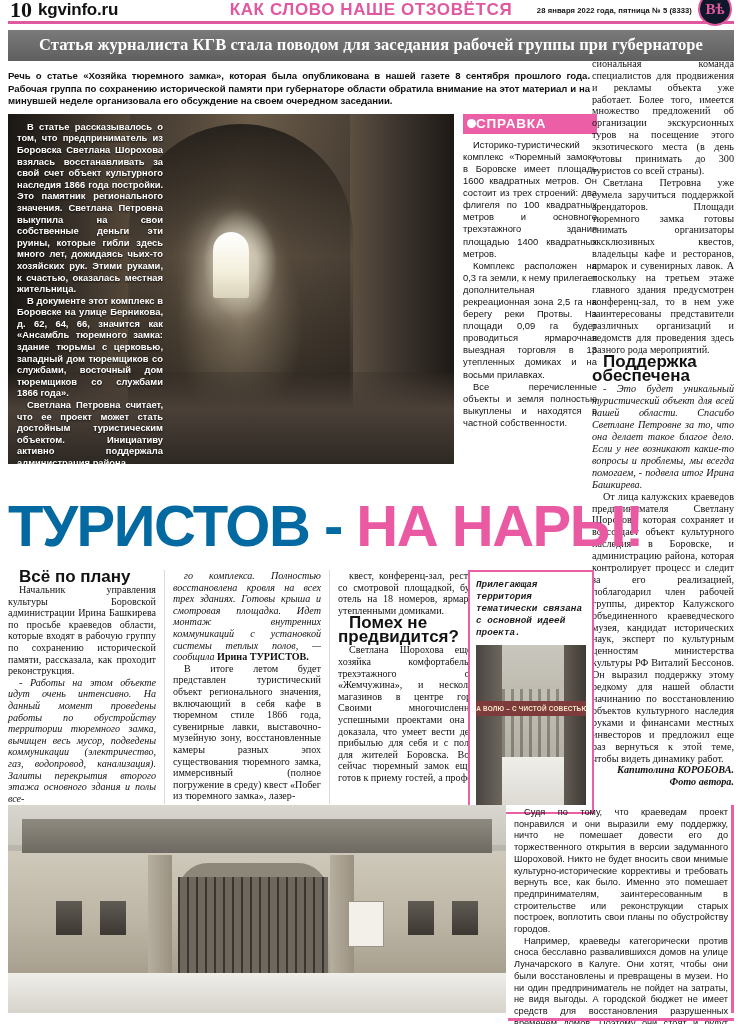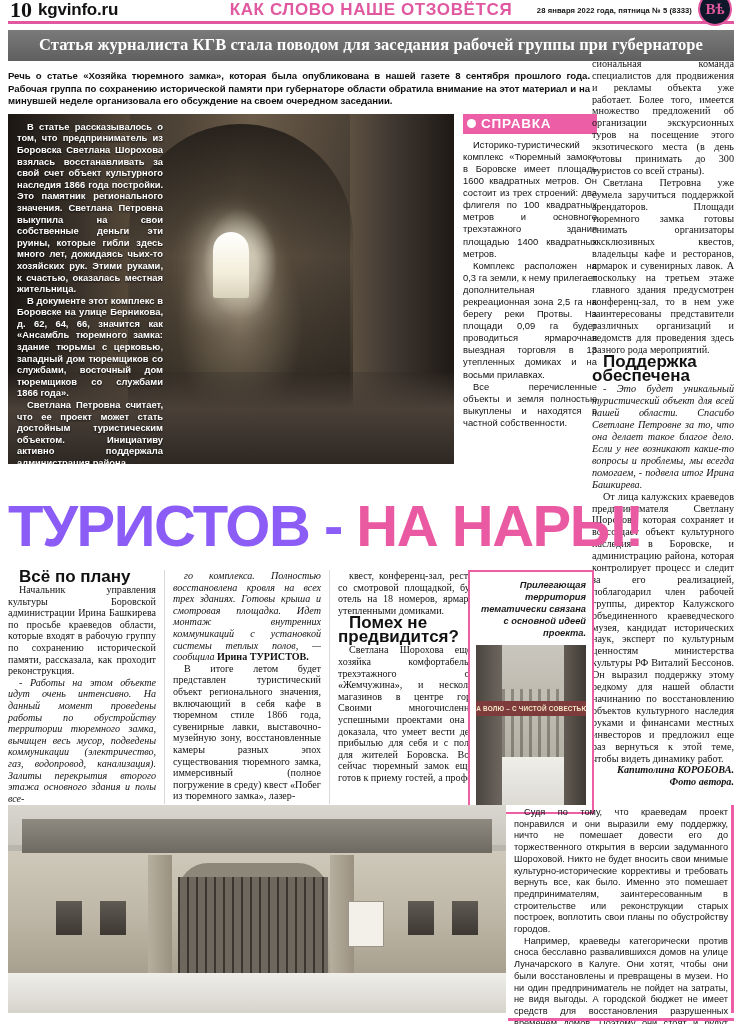--- a/index.html
+++ b/index.html
@@ -143,41 +143,41 @@
 
   
   .spravka{
     position:absolute;left:455px;top:0;width:134px;
   }
   .spravka-head{
     background:#ec5fa6;color:#fff;
     font-family:"Liberation Sans", sans-serif;
     font-weight:bold;font-size:13.5px;letter-spacing:0.8px;
     padding:2px 6px 3px 4px;
-    display:flex;align-items:center;gap:5px;
+    display:flex;align-items:center;
   }
   .dot{width:9px;height:9px;border-radius:50%;background:#fff;display:inline-block;flex:0 0 auto;}
   .spravka-body{
     margin-top:5px;
     font-family:Liberation Sans, sans-serif;
     font-size:9.4px;line-height:12.1px;
     text-align:justify;
   }
   .spravka-body p{margin:0;text-indent:10px;}
 
   
   .bigheadline{
     position:absolute;left:8px;top:496px;width:580px;
     font-family:"Liberation Sans", sans-serif;
     font-weight:bold;
     font-size:58px;line-height:60px;
     letter-spacing:-1.5px;
     white-space:nowrap;
   }
-  .bigheadline .blk{color:#8b5cf6;}
+  .bigheadline .blk{color:#0369a1;}
   .bigheadline .pnk{color:#ea5aa2;}
 
   
   .mid{
     position:absolute;left:8px;top:570px;width:582px;
     display:flex;gap:8px;
   }
   .mid .col{width:148px;}
   .mid .col.c3{width:150px;}
   .mid-serif{
@@ -188,26 +188,25 @@
   .vsep{width:1px;background:#d9d9d9;}
 
   
   .capcol{
     position:absolute;left:468px;top:570px;width:122px;
     border:2px solid #ec5fa6;
     background:#fff;
     padding:0;
   }
   .capcol .cap-text{
-    font-family:Liberation Sans, sans-serif;
+    font-family:Liberation Mono, monospace;
     font-style:italic;font-weight:bold;
     font-size:9.3px;line-height:12px;
     padding:7px 6px 6px 6px;
     color:#1a1a1a;
-    text-align:right;
   }
   .capcol .cap-photo{
     position:relative;height:160px;margin:0 6px 7px;
     background:linear-gradient(180deg,#c9c6bd 0%,#b9b5aa 45%,#a09b90 100%);
     overflow:hidden;
   }
   .cap-photo .gate-l{position:absolute;left:0;top:0;width:26px;height:160px;background:linear-gradient(90deg,#4a4540 0%,#6d665e 100%);}
   .cap-photo .gate-r{position:absolute;right:0;top:0;width:22px;height:160px;background:linear-gradient(270deg,#3f3a35 0%,#625b53 100%);}
   .cap-photo .snow{position:absolute;left:0;right:0;bottom:0;height:48px;background:linear-gradient(180deg,#efeee9 0%,#dcdad3 100%);}
   .cap-photo .trees{position:absolute;left:26px;right:22px;top:44px;height:70px;

